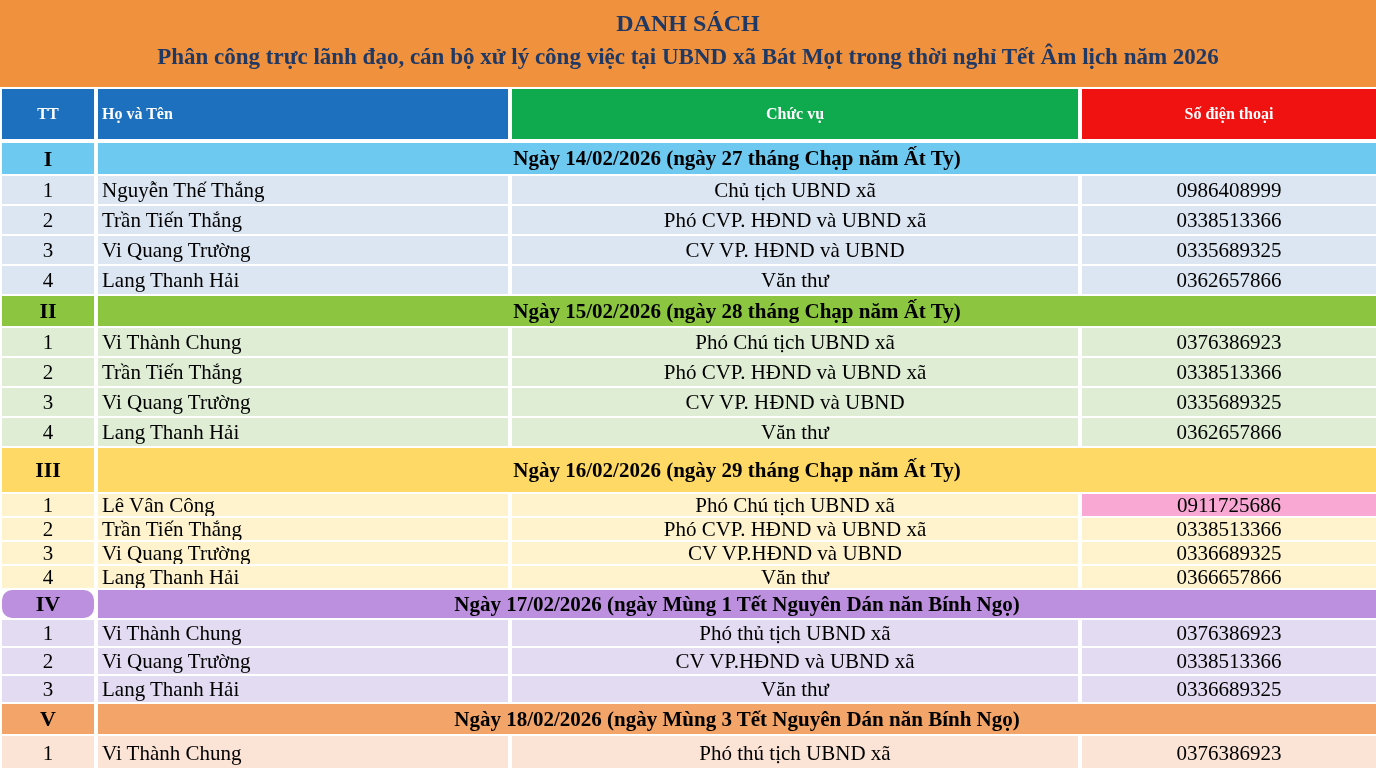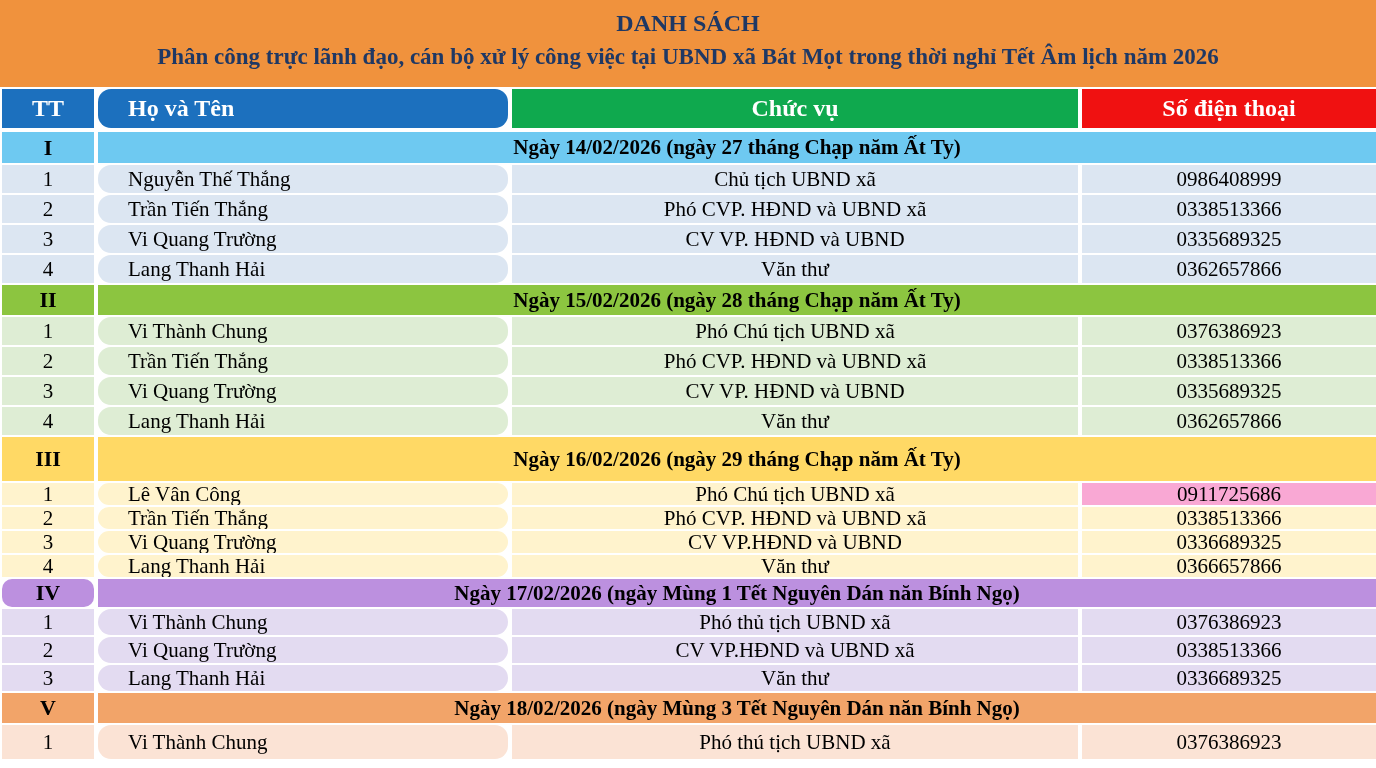--- a/index.html
+++ b/index.html
@@ -25,23 +25,23 @@
     display:grid;
     grid-template-columns:92px 410px 566px 1fr;
     column-gap:4px;
     margin-bottom:2px;
   }
   .cell{
     display:flex;align-items:center;justify-content:center;
     overflow:hidden;white-space:nowrap;
     font-size:21px;color:#000000;
   }
-  .cell.name{justify-content:flex-start;padding-left:30px;border-radius:13px;}
+  .cell.name{justify-content:flex-start;padding-left:4px;}
   .col-header-row{margin-bottom:4px;}
-  .col-header-row .cell{height:39px;font-size:24px;font-weight:bold;}
+  .col-header-row .cell{height:50px;font-size:16px;font-weight:bold;}
   .section-header-row .cell{font-weight:bold;font-size:21px;}
   .section-header-row .roman{font-size:22px;}
   .section-header-row .sec-title{grid-column:2 / -1;}
 
   
   .sec-h-0 .cell{height:31px;}  .sec-r-0 .cell{height:28px;}
   .sec-h-1 .cell{height:30px;}  .sec-r-1 .cell{height:28px;}
   .sec-h-2 .cell{height:44px;}  .sec-r-2 .cell{height:22px;}
   .sec-h-3 .cell{height:28px;}  .sec-r-3 .cell{height:26px;}
   .sec-h-4 .cell{height:30px;}  .sec-r-4 .cell{height:34px;}

